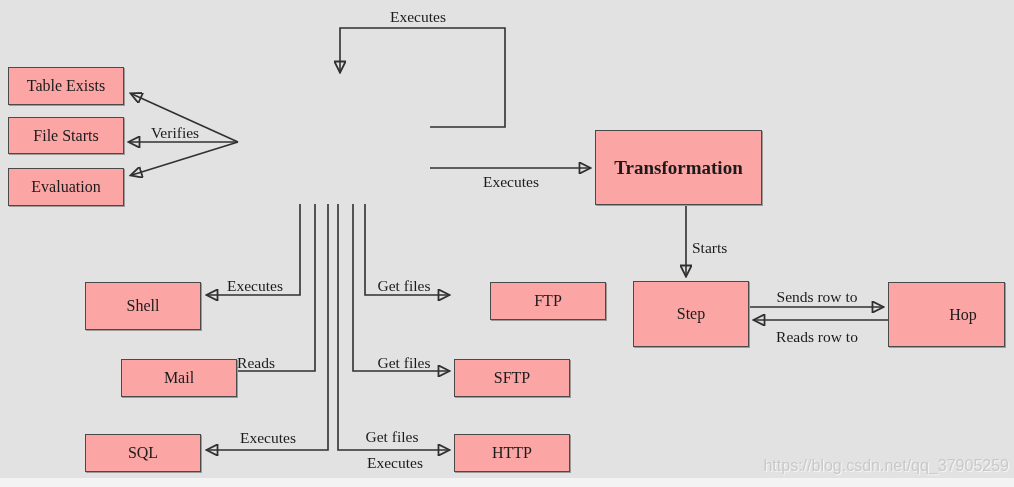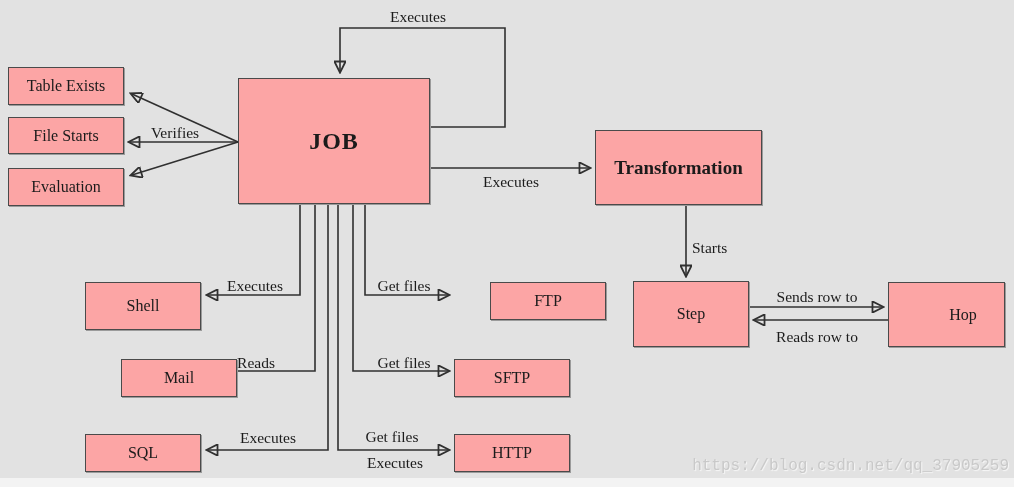--- a/index.html
+++ b/index.html
@@ -48,21 +48,21 @@
   .l-reads-row{left:761px;top:328px;width:112px;}
   .l-exec-shell{left:210px;top:277px;width:90px;}
   .l-sends-mail{left:211px;top:354px;width:90px;}
   .l-exec-sql{left:223px;top:429px;width:90px;}
   .l-getfiles-ftp{left:359px;top:277px;width:90px;}
   .l-getfiles-sftp{left:359px;top:354px;width:90px;}
   .l-getfiles-http{left:347px;top:428px;width:90px;}
   .l-exec-http{left:350px;top:454px;width:90px;}
   .watermark{
     position:absolute;right:5px;top:457px;
-    font-family:Liberation Mono, monospace;
+    font-family:Liberation Sans, sans-serif;
     font-size:16px;color:#c9c9c9;
     text-shadow:1px 1px 1px #f8f8f8;
   }
   .bottom-strip{
     position:absolute;left:0;top:478px;width:1014px;height:9px;
     background:#f3f3f3;
   }
 </style>
 </head>
 <body>
@@ -87,21 +87,20 @@
     <path d="M 315 204 V 371 H 208" marker-end="url(#arrow)"></path>
     <path d="M 328 204 V 450 H 208" marker-end="url(#arrow)"></path>
     <path d="M 338 204 V 450 H 448" marker-end="url(#arrow)"></path>
     <path d="M 353 204 V 371 H 448" marker-end="url(#arrow)"></path>
     <path d="M 365 204 V 295 H 448" marker-end="url(#arrow)"></path>
   </svg>
 
   <div class="node n-table">Table Exists</div>
   <div class="node n-file">File Starts</div>
   <div class="node n-eval">Evaluation</div>
-  <div class="node n-job">JOB</div>
   <div class="node n-trans">Transformation</div>
   <div class="node n-shell">Shell</div>
   <div class="node n-mail">Mail</div>
   <div class="node n-sql">SQL</div>
   <div class="node n-ftp">FTP</div>
   <div class="node n-sftp">SFTP</div>
   <div class="node n-http">HTTP</div>
   <div class="node n-step">Step</div>
   <div class="node n-hop">Hop</div>
 

